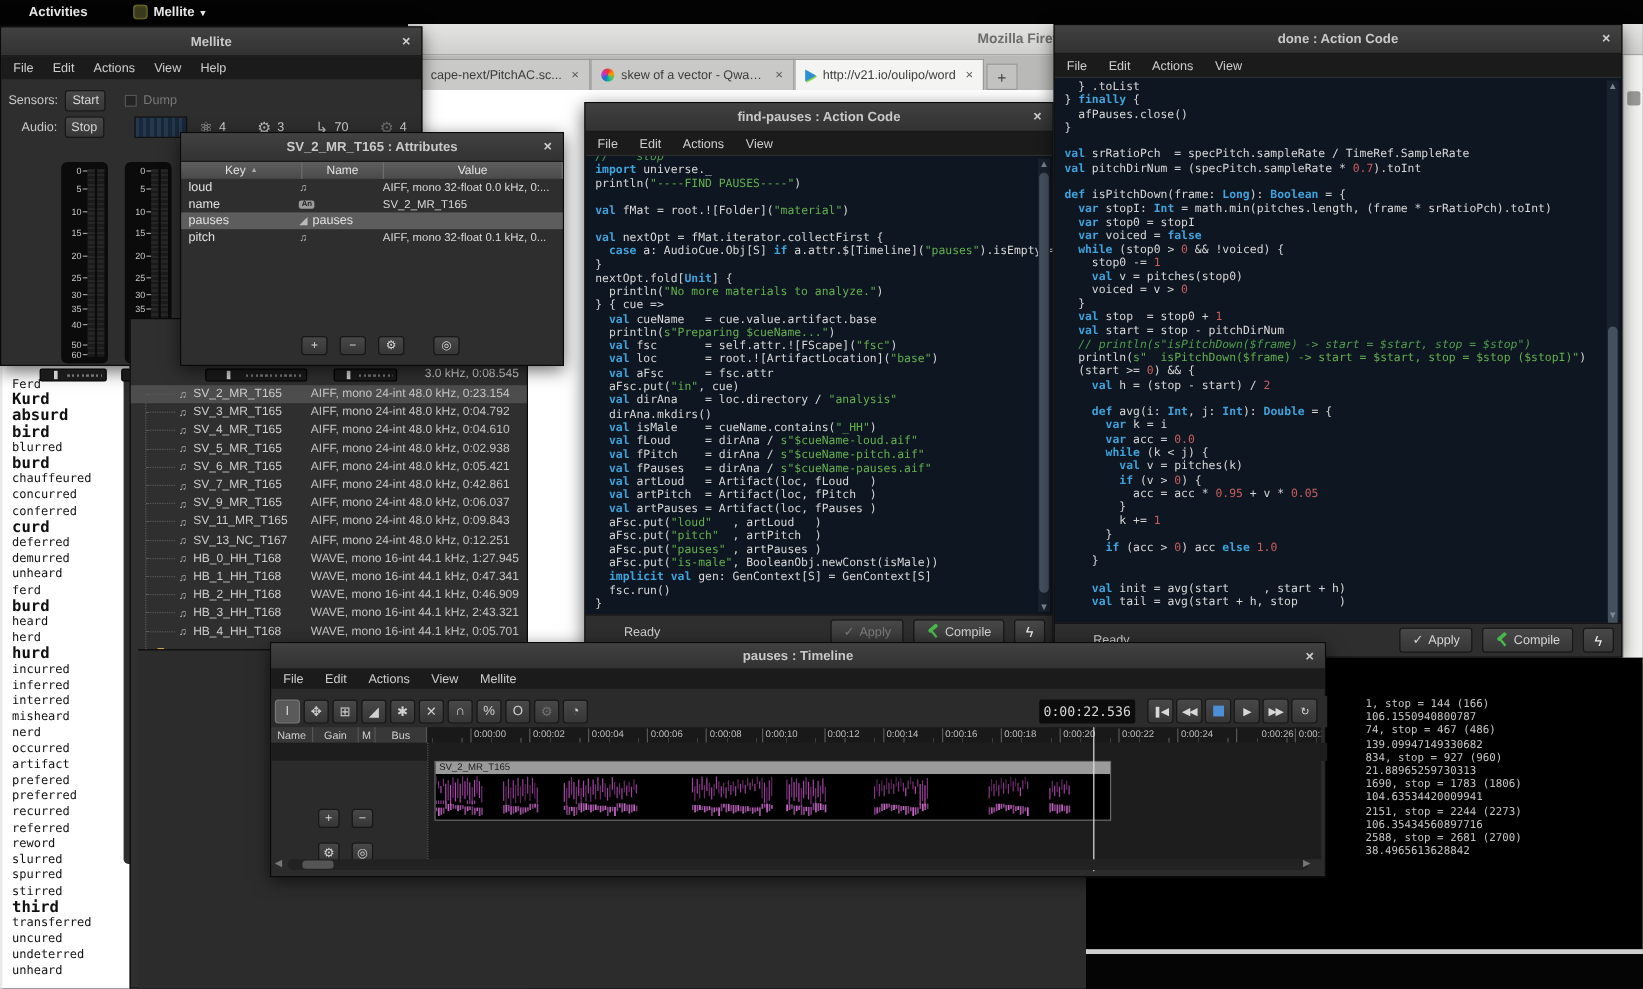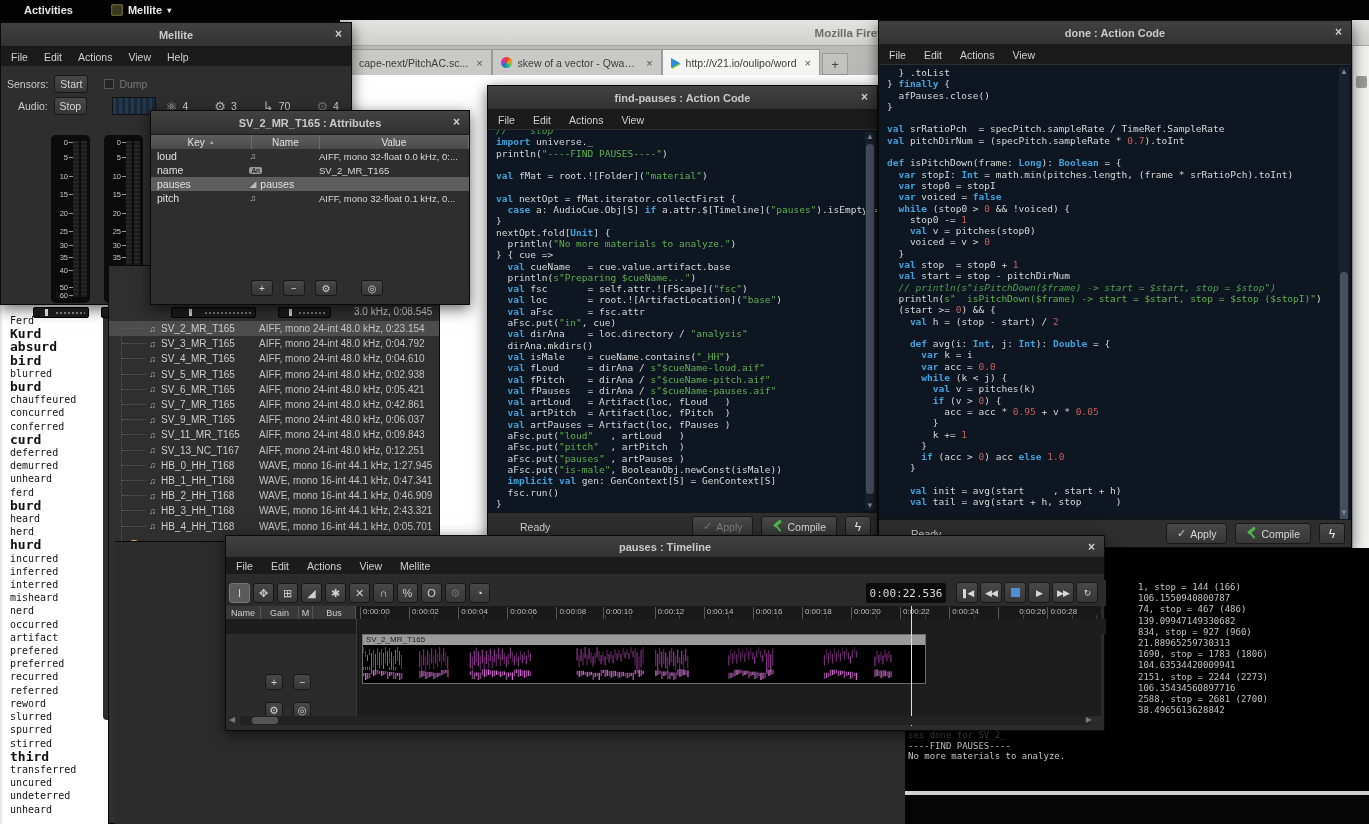--- a/index.html
+++ b/index.html
@@ -165,21 +165,21 @@
   #tl-track { position:absolute; left:0; top:83px; width:130px; height:14px; display:flex;
               background:#303030; color:#cfcfcf; font-size:9px; }
   #tl-track div { border-right:1px solid #4a4a4a; display:flex; align-items:center;
                   padding-left:4px; }
   #ruler { position:absolute; left:130px; top:70px; width:745px; height:13px; background:#191919;
            overflow:hidden;
            background-image:repeating-linear-gradient(90deg,#3c3c3c 0 1px,transparent 1px 24.55px);
            background-position:4px bottom; background-size:100% 4px;
            background-repeat:no-repeat; }
   .rlabel { position:absolute; top:1px; color:#bdbdbd; font-size:8px; border-left:1px solid #585858;
-            padding-left:2px; height:12px; }
+            padding-left:2px; height:12px;margin-left:32px; }
   #markers { position:absolute; left:0; top:83px; width:880px; height:15px; background:#1d1d1d; }
   .marker { position:absolute; top:1px; height:13px; font-size:8.5px; color:#111;
             background:#e6e600; border:1px solid #999900; display:flex; align-items:center;
             padding-left:2px; overflow:hidden; white-space:nowrap; }
   .marker.gray { background:#8a8a8a; border-color:#666; color:#222; }
   #lanes { position:absolute; left:130px; top:83px; width:745px; height:97px; background:#1d1d1d;
            border-left:1px dotted #555; }
   #region { position:absolute; left:136px; top:98px; width:564px; height:50px;
             border:1px solid #6e6e6e; background:#000; }
   #region-title { height:10px; background:#9b9b9b; color:#1c1c1c; font-size:8px; padding-left:3px;
@@ -629,21 +629,20 @@
 74, stop = 467 (486)
 139.09947149330682
 834, stop = 927 (960)
 21.88965259730313
 1690, stop = 1783 (1806)
 104.63534420009941
 2151, stop = 2244 (2273)
 106.35434560897716
 2588, stop = 2681 (2700)
 38.4965613628842</div>
-    <div id="term-bottom"><div class="dimline">ses done for SV_2_</div><div>----FIND PAUSES----</div><div>No more materials to analyze.</div></div>
   </div>
 
   <div id="timeline" class="abs dwin">
     <div class="dtitle" style="height:22px;">
       <span>pauses : Timeline</span>
       <span class="dclose">×</span>
     </div>
     <div class="dmenu" style="height:16px;" id="tl-menu">
         <span>File</span>
         <span>Edit</span>

